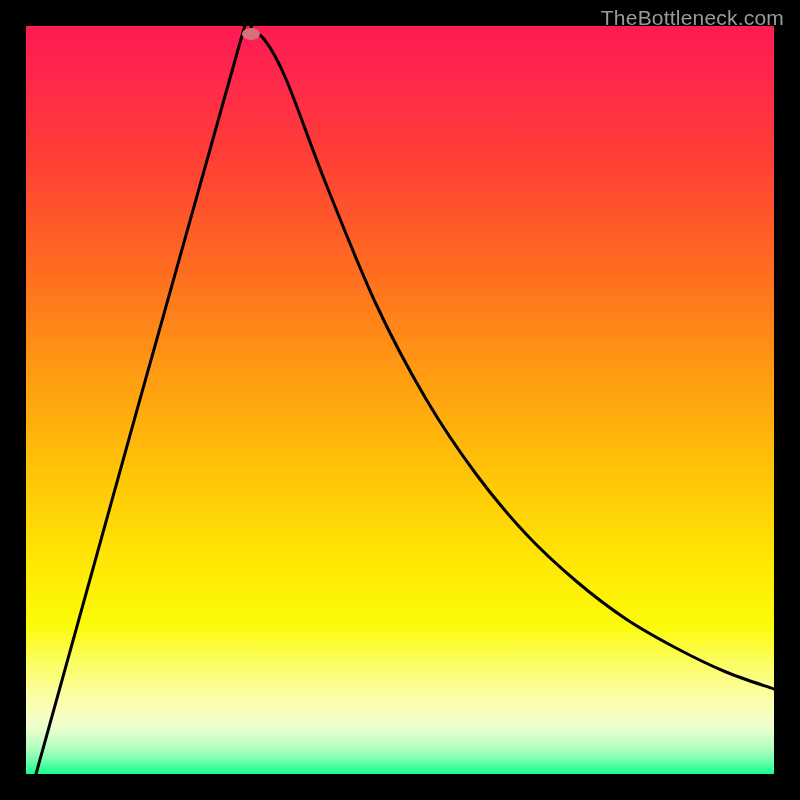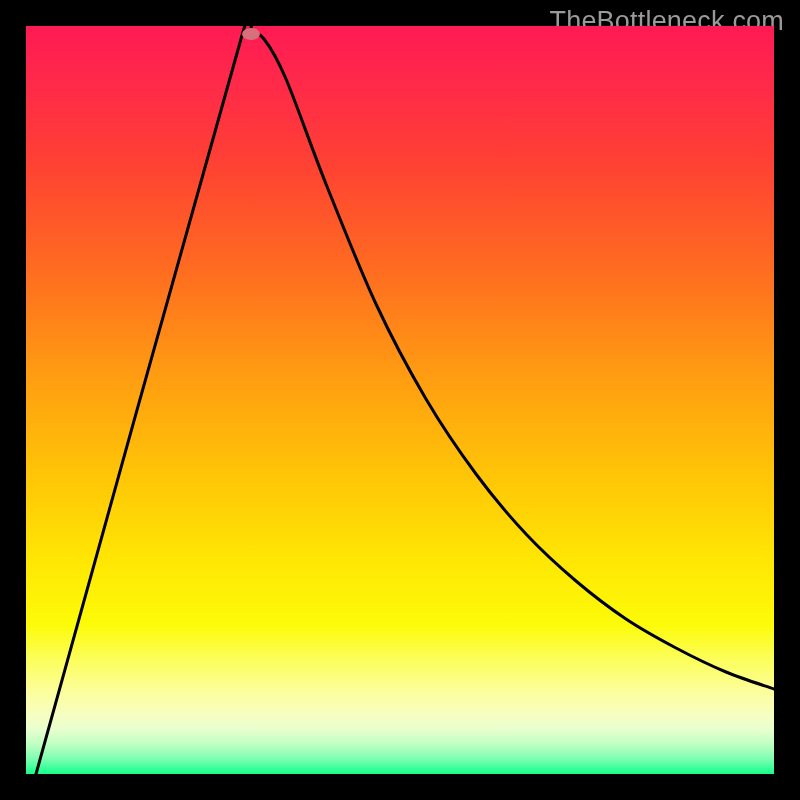--- a/index.html
+++ b/index.html
@@ -58,21 +58,21 @@
     height: 12px;
     border-radius: 50%;
     background: #d7707a;
     transform: translate(-50%, -50%);
   }
   .watermark {
     position: absolute;
     top: 6px;
     right: 16px;
     color: #9a9a9a;
-    font-size: 27px;
+    font-size: 21px;
     font-weight: 500;
     letter-spacing: 0.2px;
     margin-left: 32px;
   }
 </style>
 </head>
 <body>
 
 <div class="watermark">TheBottleneck.com</div>
 

